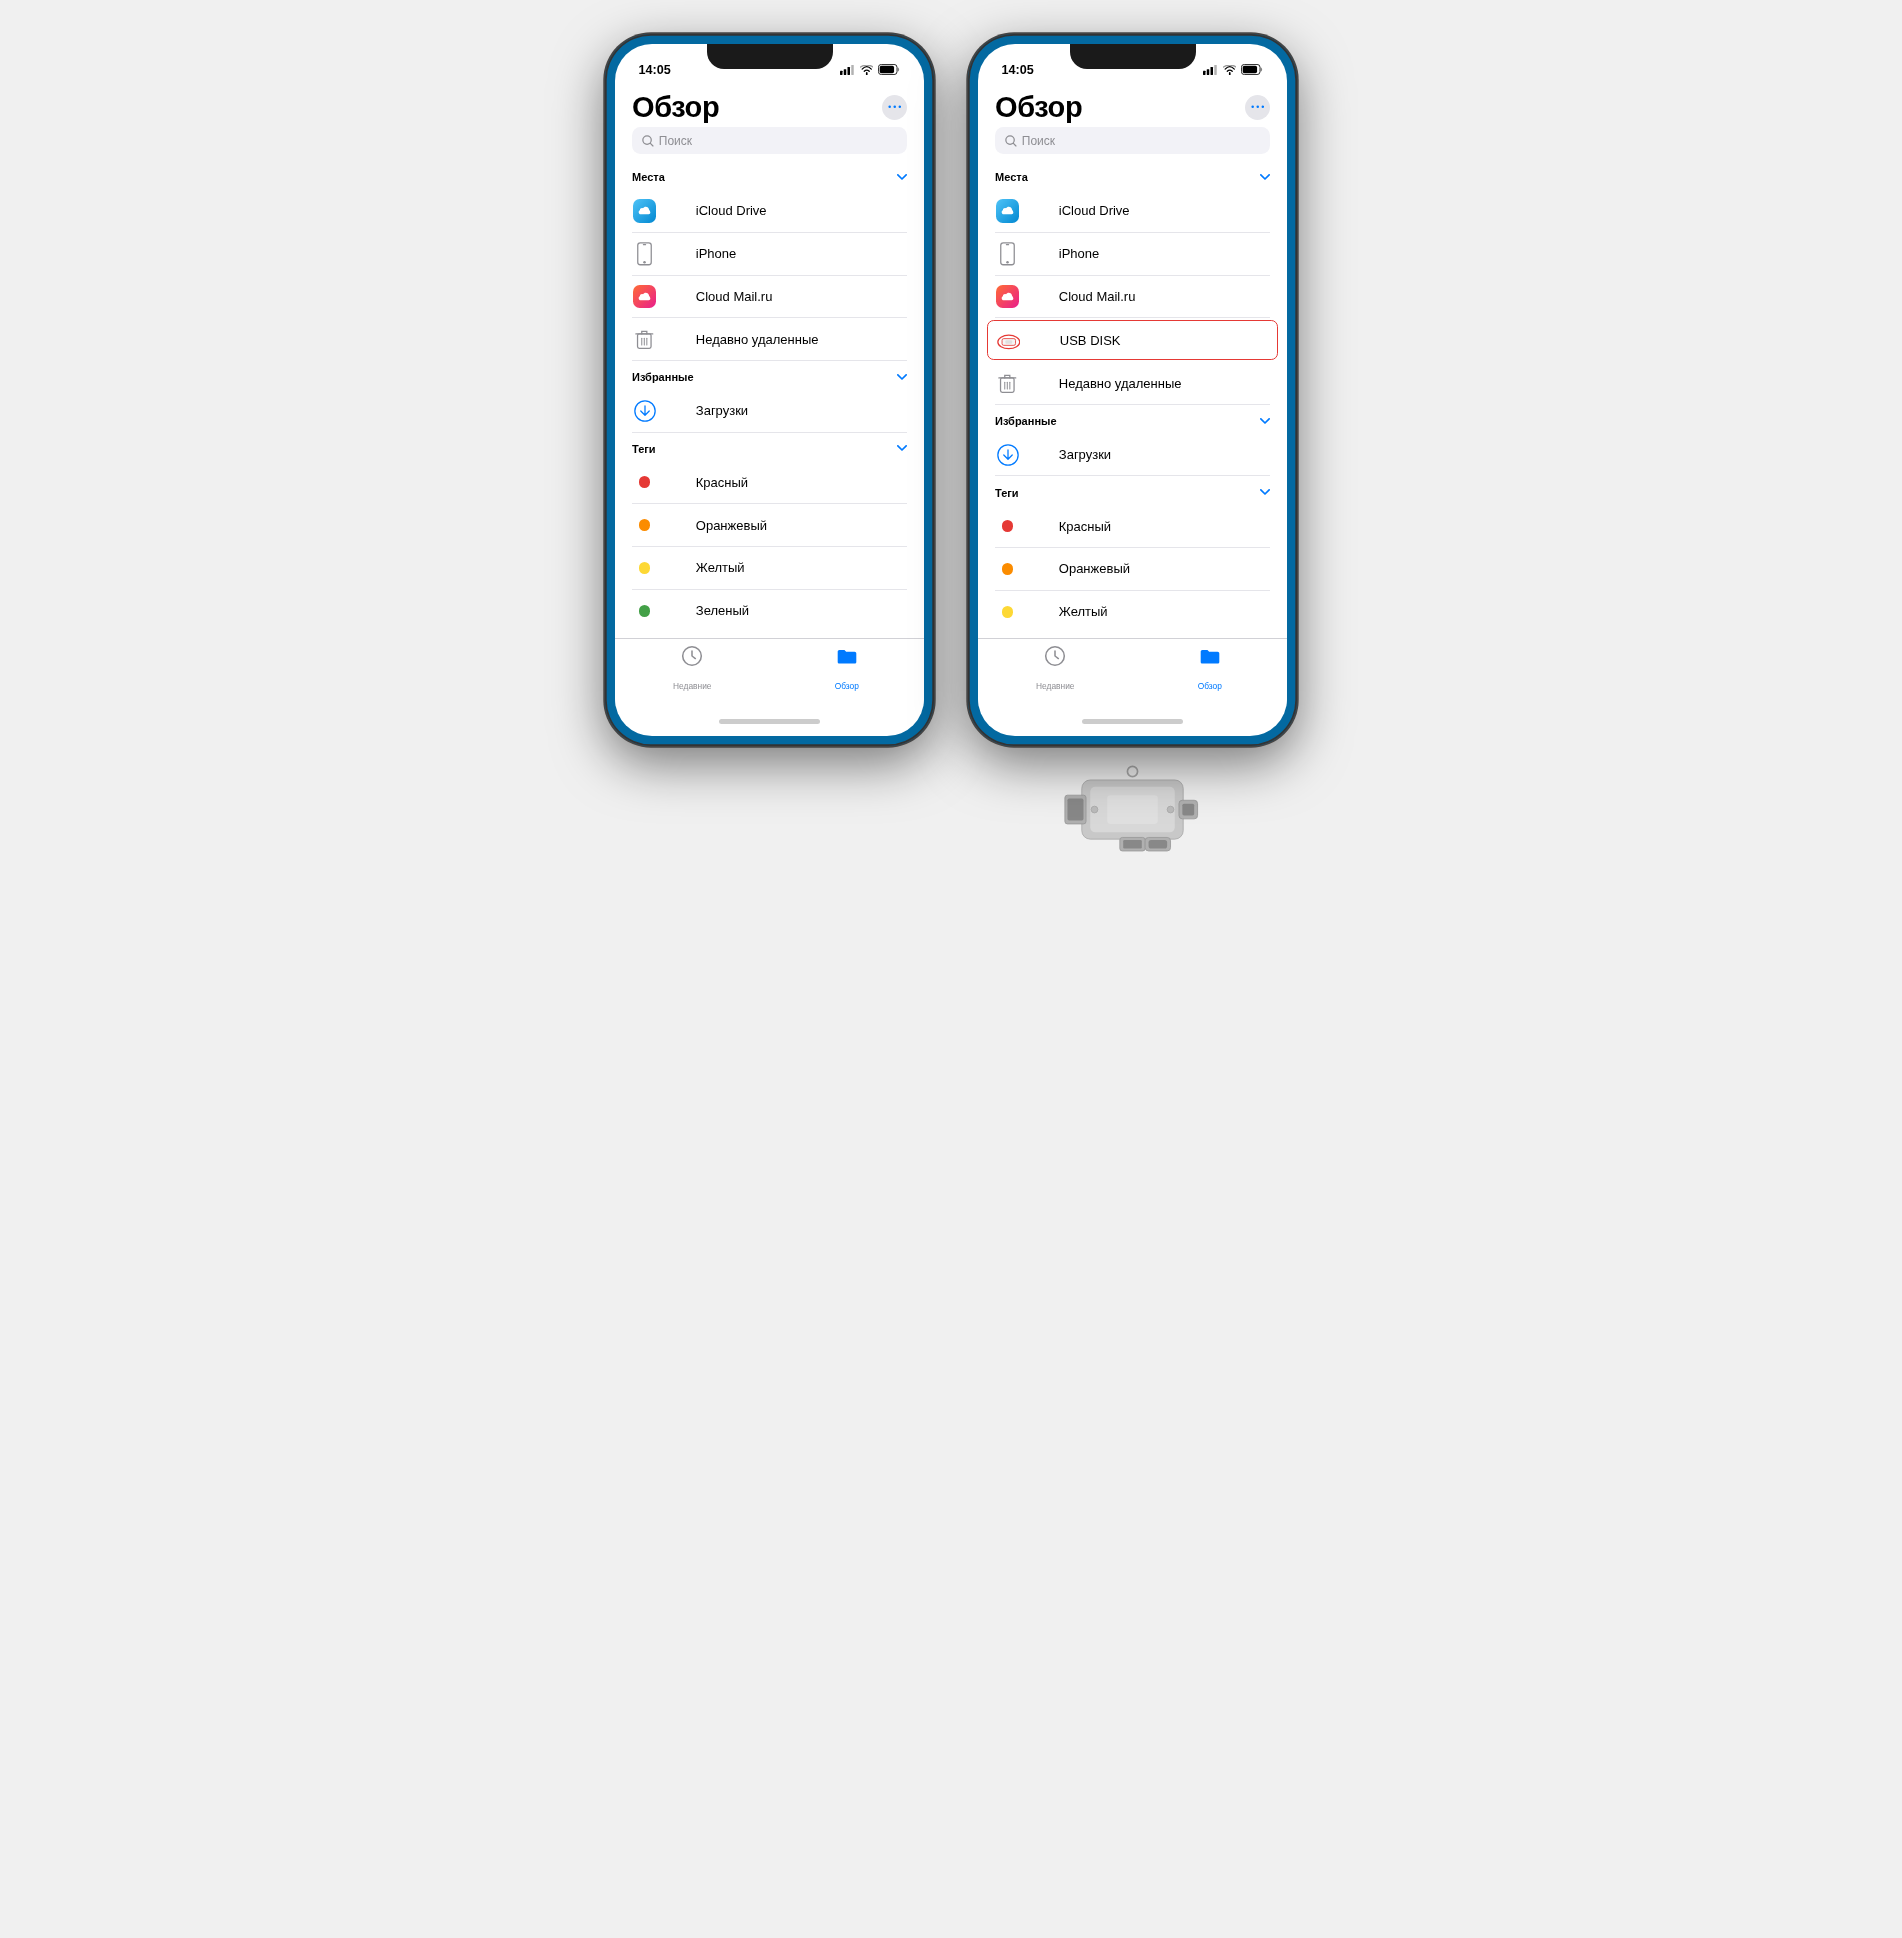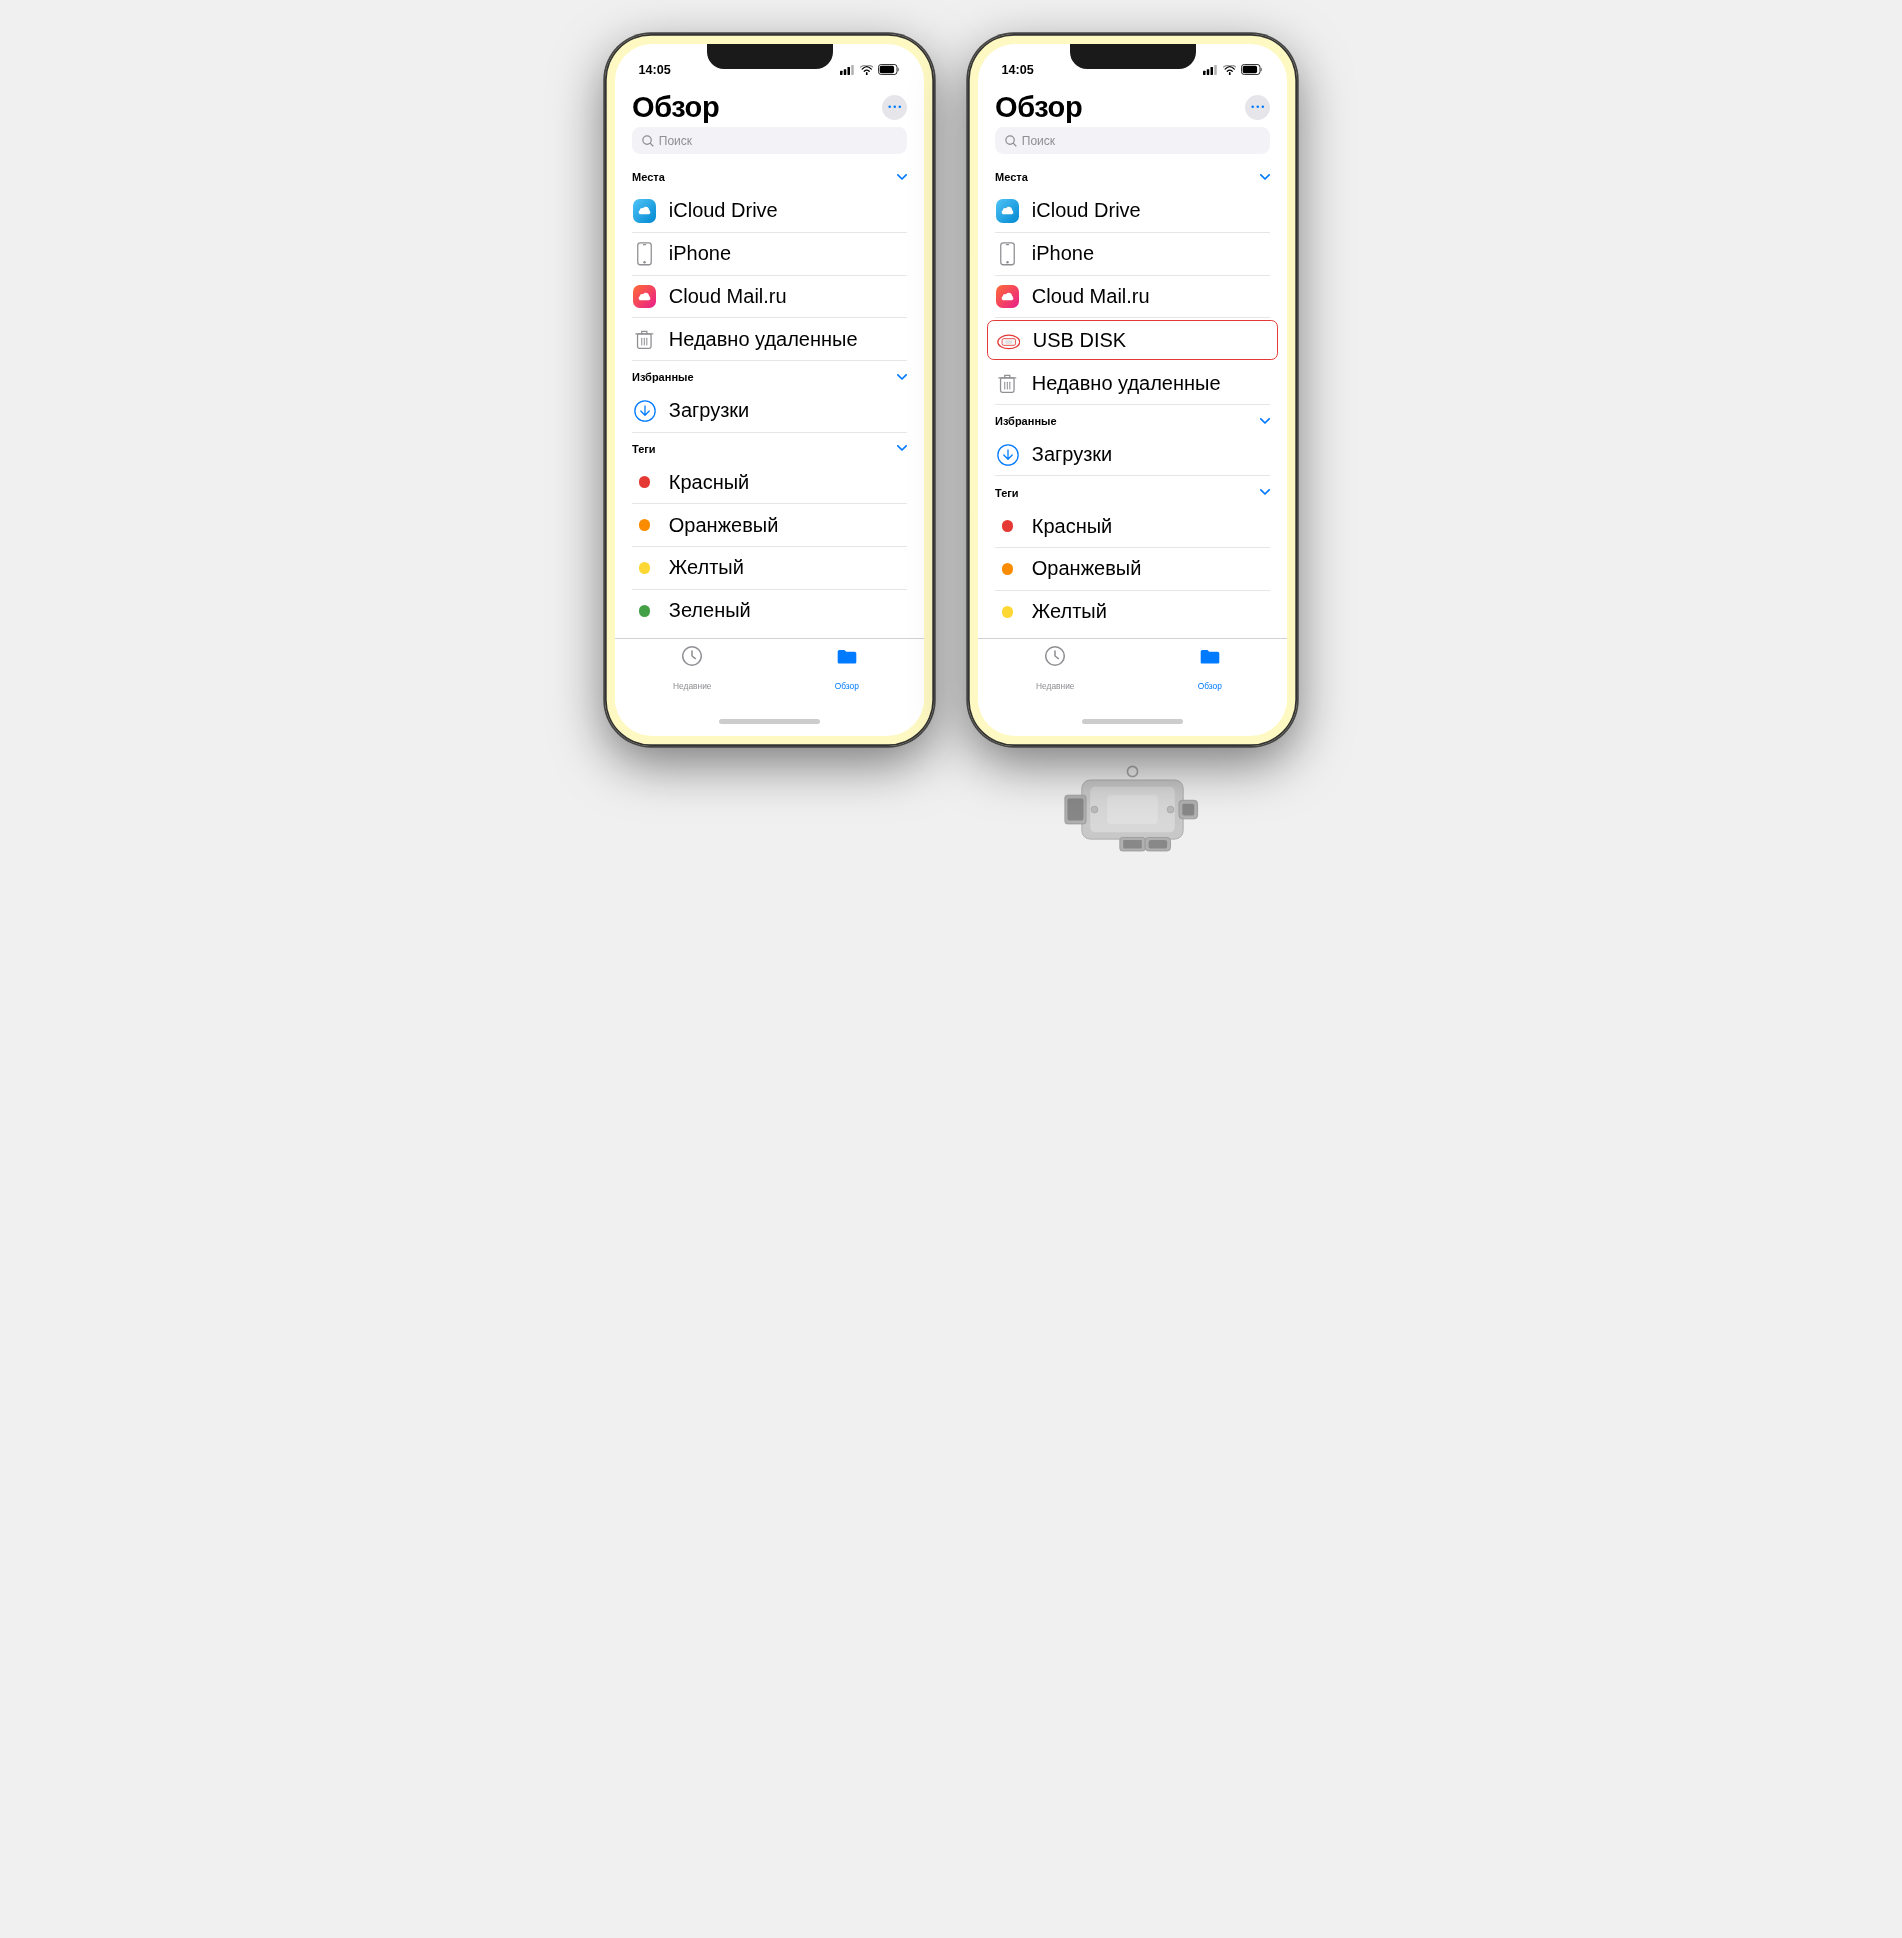--- a/index.html
+++ b/index.html
@@ -22,21 +22,21 @@
 
     .phone-wrapper {
       display: flex;
       flex-direction: column;
       align-items: center;
     }
 
     .phone {
       width: 329px;
       height: 712px;
-      background: #fef9c3;
+      background: #0369a1;
       border-radius: 46px;
       padding: 10px;
       box-shadow:
         0 0 0 1.7px #444,
         0 17px 51px rgba(0,0,0,0.5),
         inset 0 0 0 1.7px #333;
       position: relative;
     }
 
     .phone-screen {
@@ -170,22 +170,23 @@
     .item-icon {
       width: 25px;
       height: 25px;
       display: flex;
       align-items: center;
       justify-content: center;
       flex-shrink: 0;
     }
 
     .item-label {
-      font-size: 20px;
+      font-size: 13px;
       color: #000;
+      margin-left: 27px;
     }
 
     .usb-item {
       border: 1.7px solid #e53935;
       border-radius: 6.7px;
       padding: 6.7px 8.4px;
       margin: 1.7px -8.4px;
       background: #fff;
     }
 

